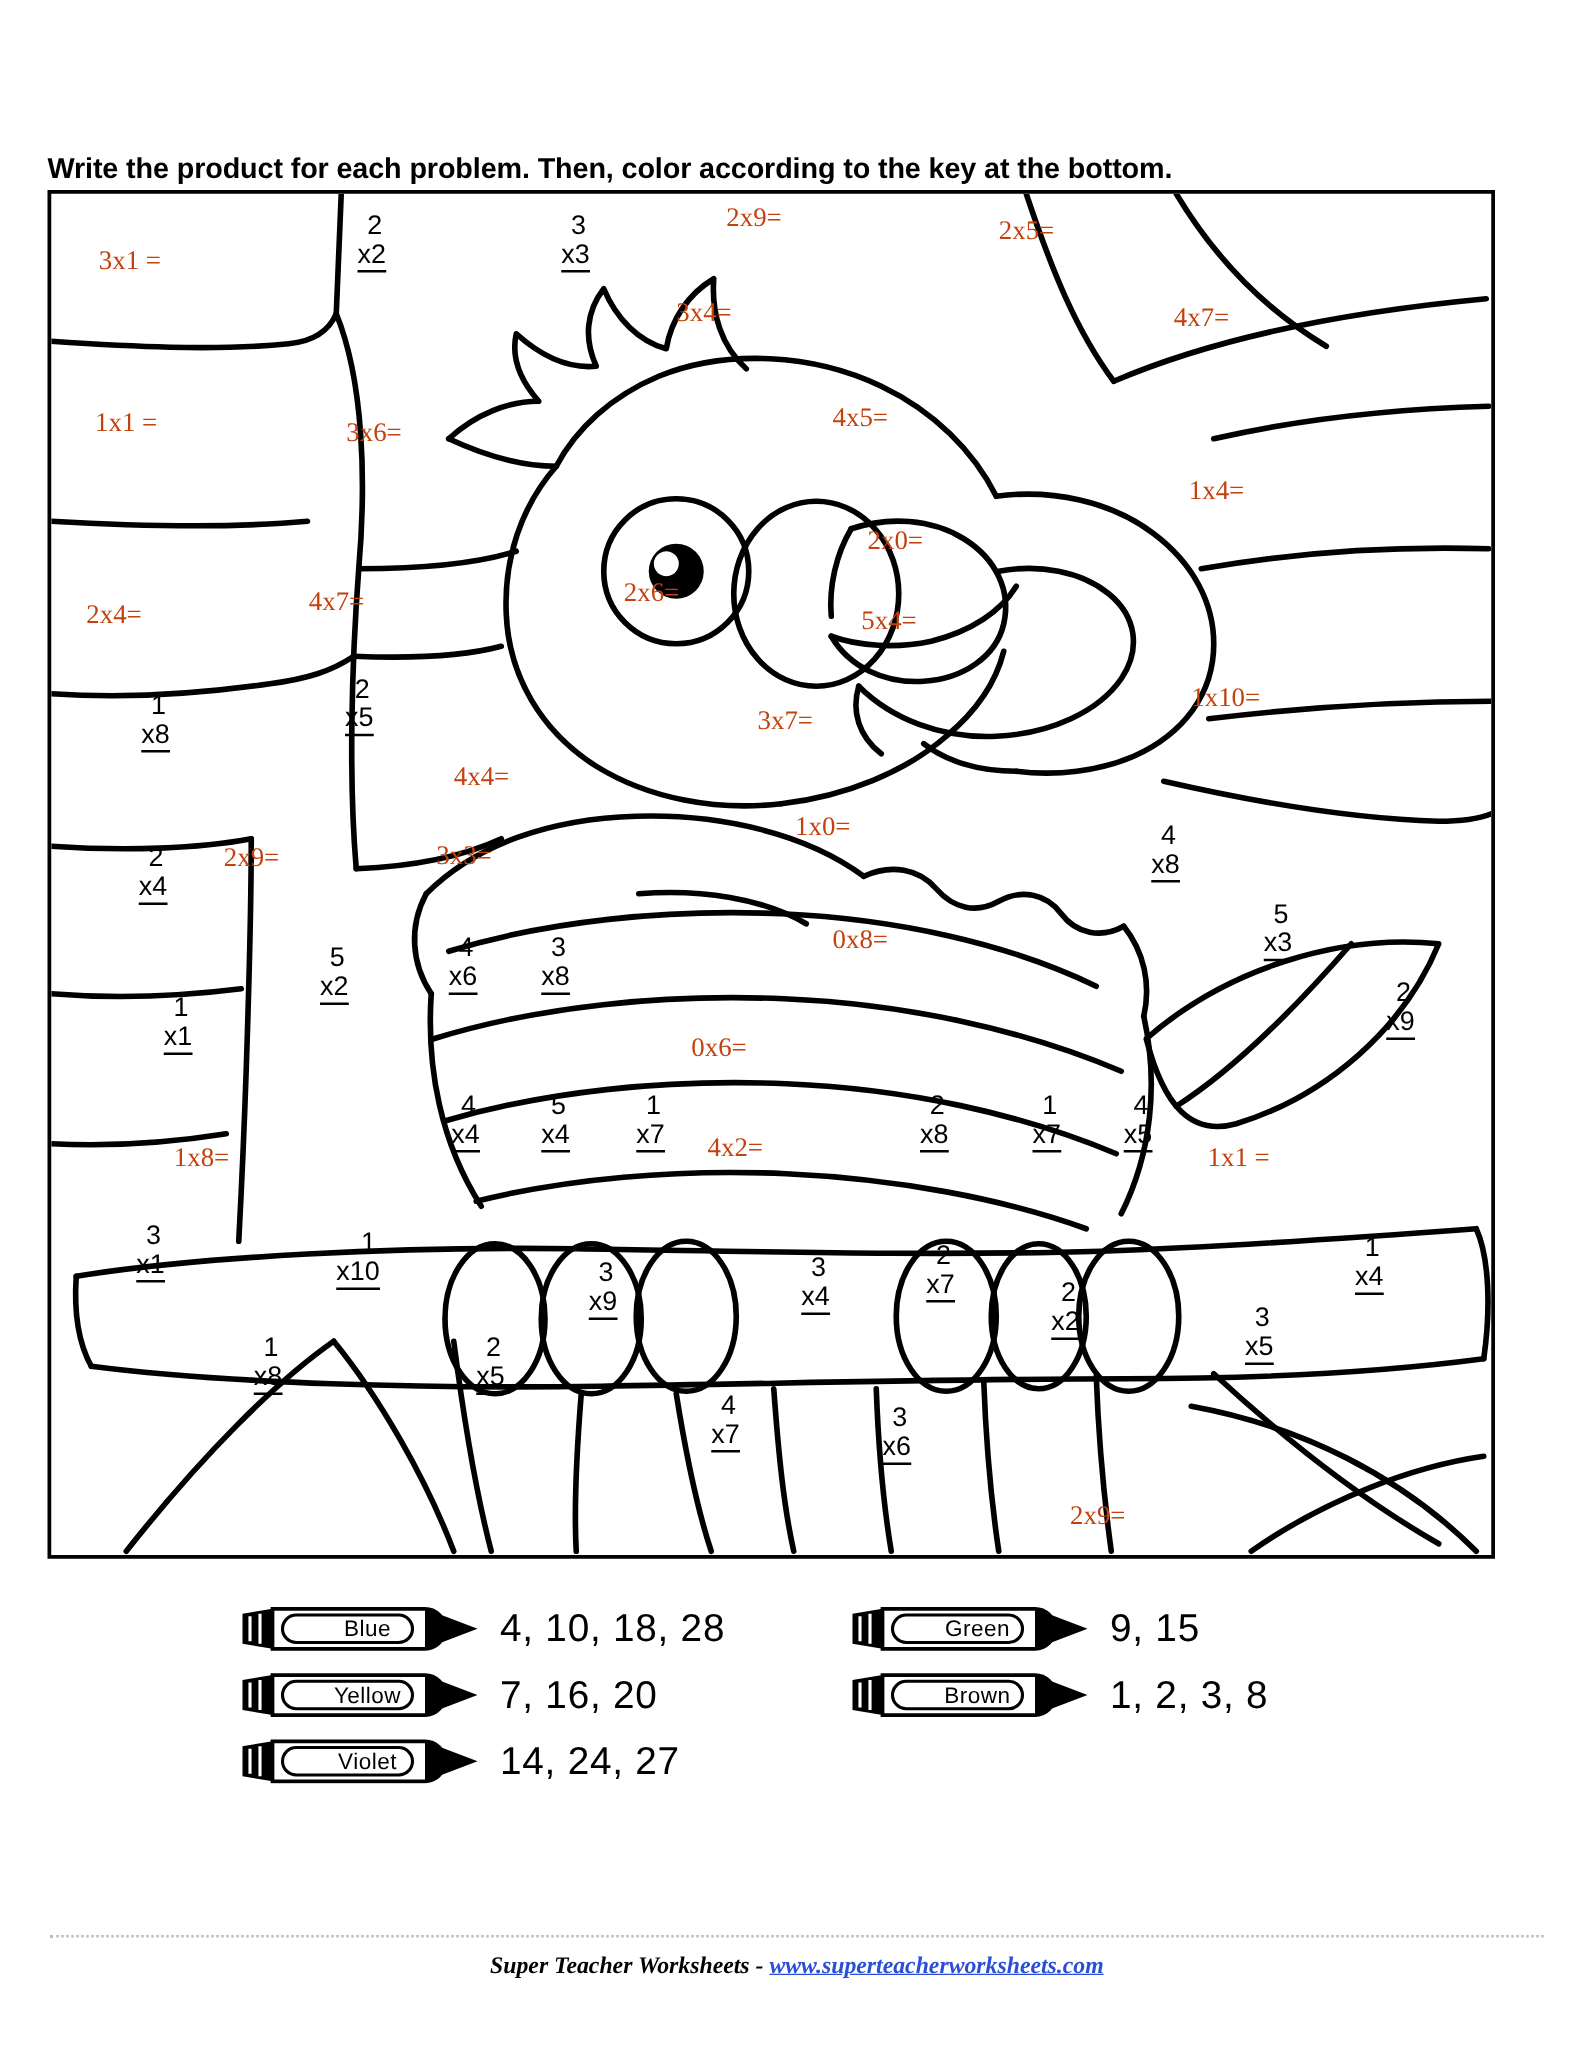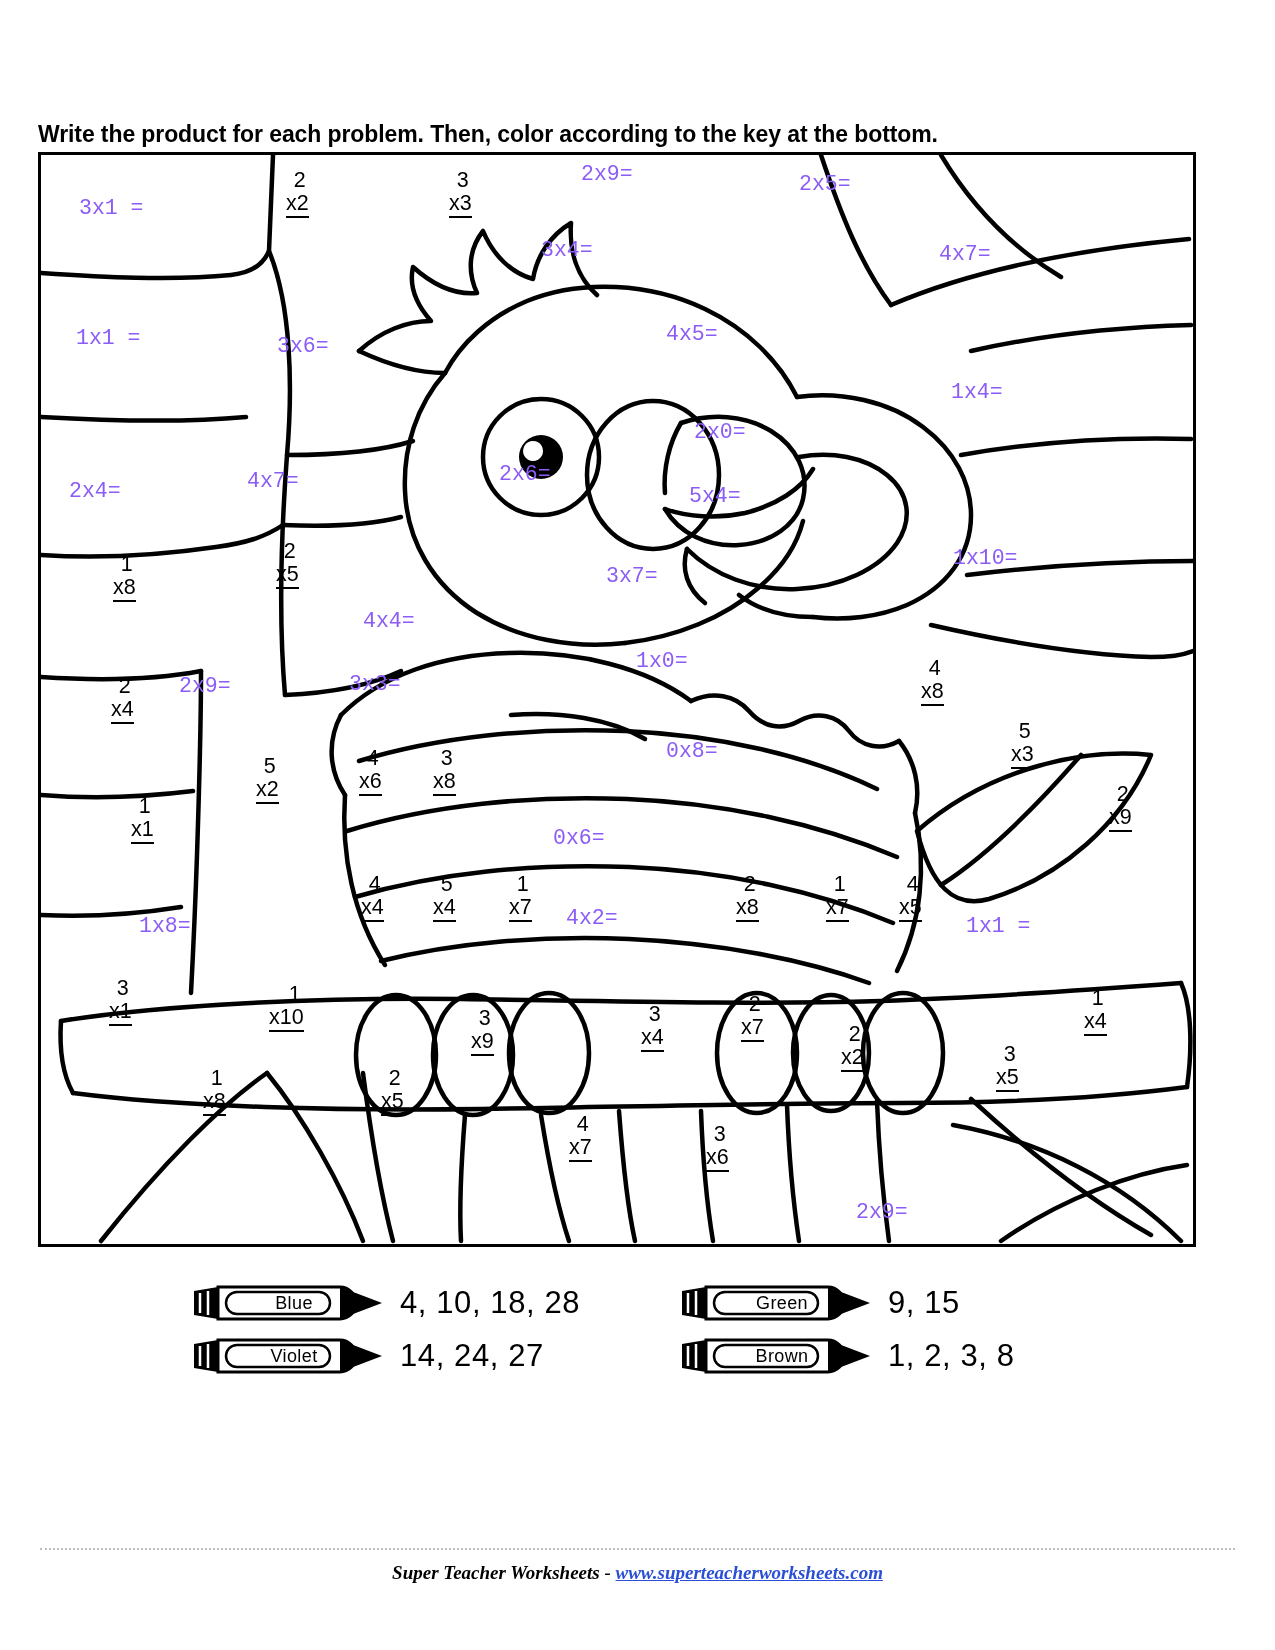--- a/index.html
+++ b/index.html
@@ -60,24 +60,24 @@
     border: 3px solid #000;
     box-sizing: border-box;
     overflow: hidden;
     background: #fff;
   }
   .art-svg { position: absolute; left: 0; top: 0; }
 
   
   .prob {
     position: absolute;
-    font-family: Liberation Mono, monospace;
+    font-family: Liberation Serif, serif;
     font-size: 21px;
     line-height: 1.05;
-    color: #8b5cf6;
+    color: #c2410c;
     white-space: nowrap;
   }
   .prob.inline { font-size: 21.5px; }
   .stack {
     position: absolute;
     text-align: right;
     font-size: 21.5px;
     line-height: 1.08;
   }
   .stack .top { display: block; padding-right: 3px; }
@@ -433,20 +433,33 @@
         </div>
         <div class="key-row">
           <div class="crayon">
             <svg width="196" height="36" viewBox="0 0 196 36">
               <path d="M28 2 H150 a16 16 0 0 1 0 32 H28 Z" fill="#fff" stroke="#000" stroke-width="3"></path>
               <path d="M4 6 L28 2 V34 L4 30 Z" fill="#000"></path>
               <path d="M10 8 V28 M18 6 V30" stroke="#fff" stroke-width="2.5"></path>
               <path d="M150 2 L192 18 L150 34 Z" fill="#000"></path>
               <rect x="36" y="7" width="104" height="22" rx="11" fill="#fff" stroke="#000" stroke-width="2.5"></rect>
             </svg>
+            <div class="cname">Yellow</div>
+          </div>
+          <div class="key-values">7, 16, 20</div>
+        </div>
+        <div class="key-row">
+          <div class="crayon">
+            <svg width="196" height="36" viewBox="0 0 196 36">
+              <path d="M28 2 H150 a16 16 0 0 1 0 32 H28 Z" fill="#fff" stroke="#000" stroke-width="3"></path>
+              <path d="M4 6 L28 2 V34 L4 30 Z" fill="#000"></path>
+              <path d="M10 8 V28 M18 6 V30" stroke="#fff" stroke-width="2.5"></path>
+              <path d="M150 2 L192 18 L150 34 Z" fill="#000"></path>
+              <rect x="36" y="7" width="104" height="22" rx="11" fill="#fff" stroke="#000" stroke-width="2.5"></rect>
+            </svg>
             <div class="cname">Violet</div>
           </div>
           <div class="key-values">14, 24, 27</div>
         </div>
       </div>
     <div class="key-col right" id="key-right">
         <div class="key-row">
           <div class="crayon">
             <svg width="196" height="36" viewBox="0 0 196 36">
               <path d="M28 2 H150 a16 16 0 0 1 0 32 H28 Z" fill="#fff" stroke="#000" stroke-width="3"></path>

